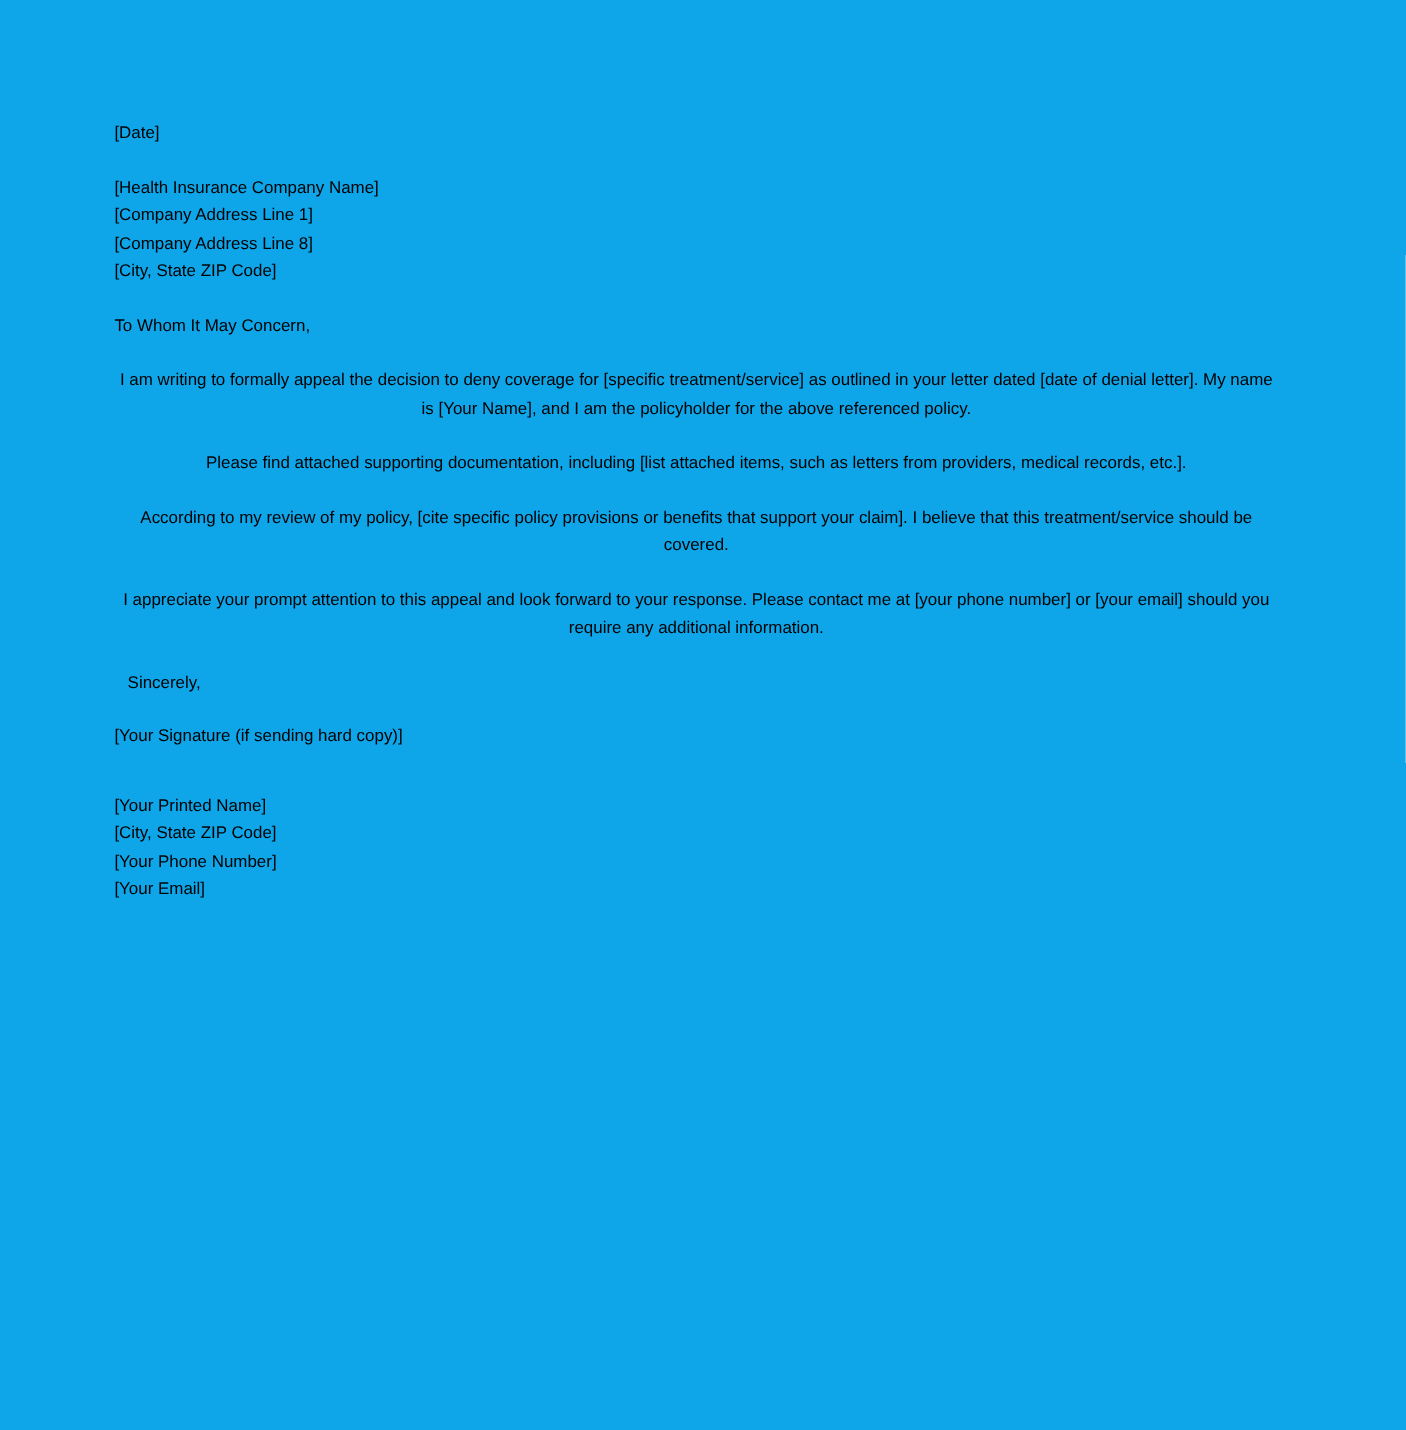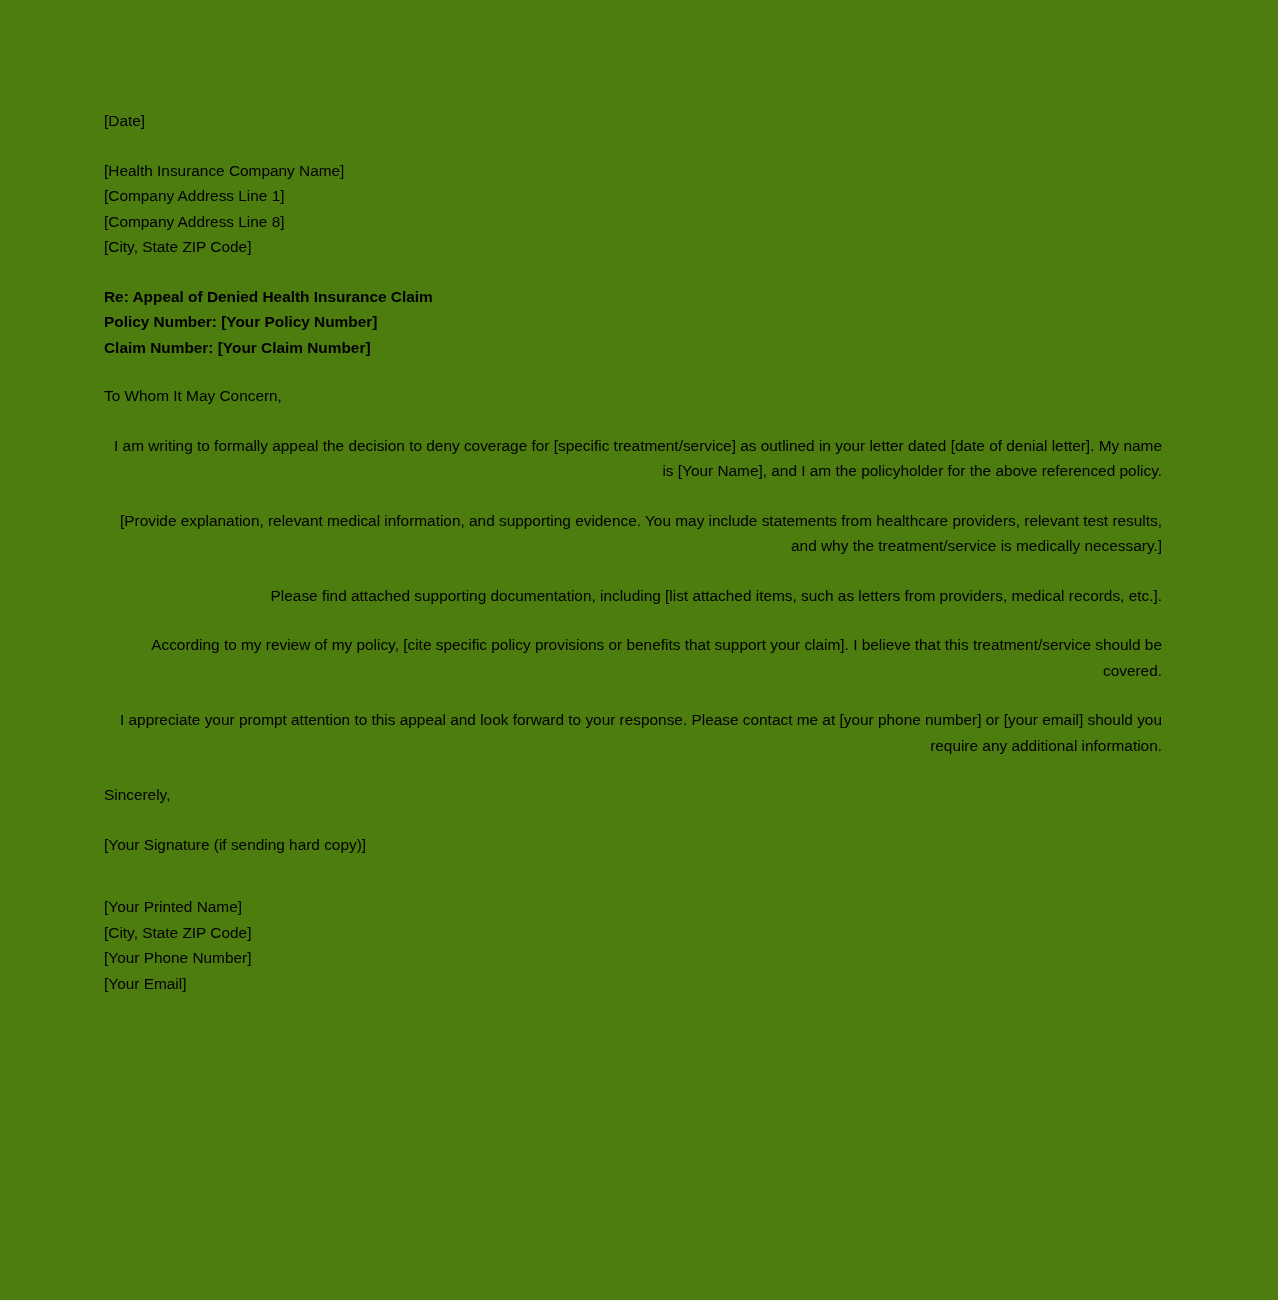--- a/index.html
+++ b/index.html
@@ -11,21 +11,21 @@
     width: 1278px;
     height: 1300px;
     font-family: "Liberation Sans", sans-serif;
     color: #000000;
     -webkit-font-smoothing: antialiased;
   }
   .page {
     position: relative;
     width: 1278px;
     height: 1300px;
-    background: #4d7c0f;
+    background: #0ea5e9;
     box-sizing: border-box;
   }
   .letter {
     position: absolute;
     left: 104px;
     top: 108px;
     width: 1058px;
   }
   .line-block {
     font-size: 15.4px;
@@ -45,27 +45,28 @@
     font-weight: bold;
     margin-bottom: 23px;
   }
   .salutation {
     margin-bottom: 24px;
   }
   p.para {
     margin: 0 0 24px 0;
     font-size: 15.4px;
     line-height: 25.5px;
-    text-align: right;
+    text-align: center;
   }
   p.para:last-child {
     margin-bottom: 0;
   }
   .closing-block {
     margin-bottom: 24px;
+    margin-left: 12px;
   }
   .signature-line {
     margin-bottom: 37px;
   }
   .contact-block {
     margin-bottom: 0;
   }
 </style>
 </head>
 <body>
@@ -77,32 +78,26 @@
       <div class="line">[Date]</div>
     </div>
 
     <div class="line-block address-block">
       <div class="line">[Health Insurance Company Name]</div>
       <div class="line">[Company Address Line 1]</div>
       <div class="line">[Company Address Line 8]</div>
       <div class="line">[City, State ZIP Code]</div>
     </div>
 
-    <div class="line-block subject-block">
-      <div class="line">Re: Appeal of Denied Health Insurance Claim</div>
-      <div class="line">Policy Number: [Your Policy Number]</div>
-      <div class="line">Claim Number: [Your Claim Number]</div>
-    </div>
 
     <div class="line-block salutation">
       <div class="line">To Whom It May Concern,</div>
     </div>
 
     <p class="para">I am writing to formally appeal the decision to deny coverage for [specific treatment/service] as outlined in your letter dated [date of denial letter]. My name is [Your Name], and I am the policyholder for the above referenced policy.</p>
-    <p class="para">[Provide explanation, relevant medical information, and supporting evidence. You may include statements from healthcare providers, relevant test results, and why the treatment/service is medically necessary.]</p>
     <p class="para">Please find attached supporting documentation, including [list attached items, such as letters from providers, medical records, etc.].</p>
     <p class="para">According to my review of my policy, [cite specific policy provisions or benefits that support your claim]. I believe that this treatment/service should be covered.</p>
     <p class="para">I appreciate your prompt attention to this appeal and look forward to your response. Please contact me at [your phone number] or [your email] should you require any additional information.</p>
 
     <div class="line-block closing-block">
       <div class="line">Sincerely,</div>
     </div>
 
     <div class="line-block signature-line">
       <div class="line">[Your Signature (if sending hard copy)]</div>

